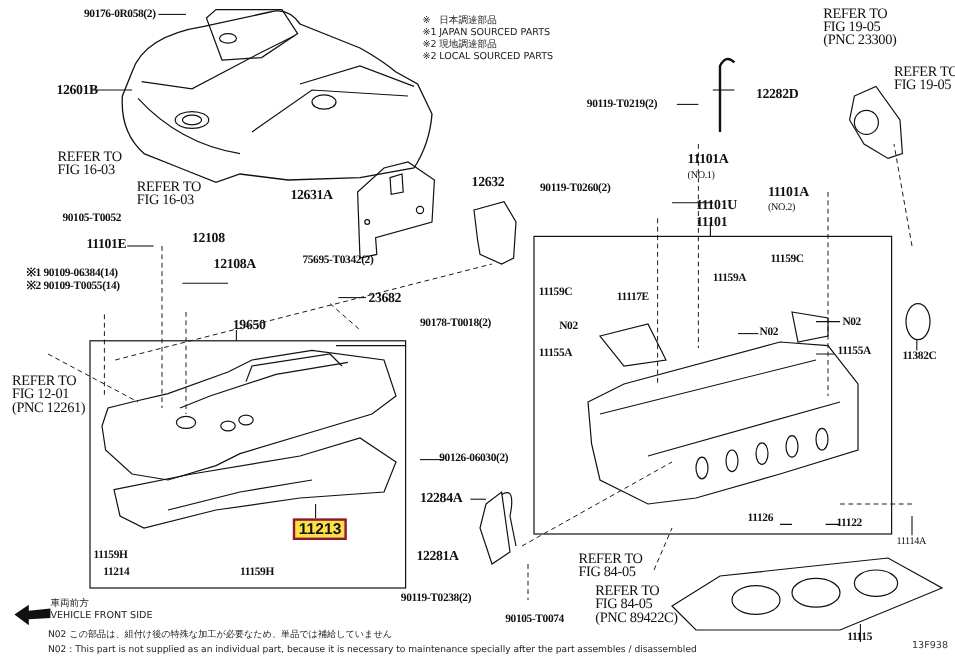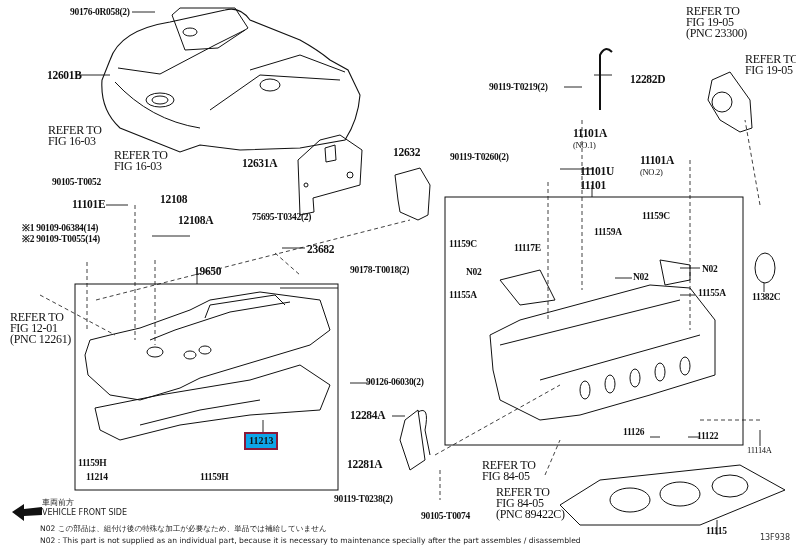--- a/index.html
+++ b/index.html
@@ -7,21 +7,21 @@
   #stage{position:absolute;left:0;top:0;width:796px;height:549px;}
   .lbl{position:absolute;font-family:Liberation Serif, serif;font-size:10.5px;font-weight:bold;color:#111;white-space:nowrap;line-height:1;letter-spacing:-0.3px;}
   .lbl.sm{font-size:8.5px;font-weight:normal;}
   .lbl.md{font-size:9.5px;}
   .lbl.big{font-size:11.5px;}
   .ref{position:absolute;font-family:Liberation Serif, serif;font-size:12px;color:#111;line-height:11px;white-space:pre;letter-spacing:-0.3px;}
   .legend{position:absolute;left:352px;top:12px;font-family:"DejaVu Sans","Liberation Sans",sans-serif;font-size:8px;color:#222;line-height:10px;}
   .legend div{white-space:nowrap;}
   .legend .mk{display:inline-block;width:14px;}
   .note{position:absolute;left:4px;font-family:"DejaVu Sans","Liberation Sans",sans-serif;font-size:7.6px;color:#222;white-space:nowrap;margin-left:36px;}
-  .highlight{position:absolute;border:2.5px solid #8b1a3a;background:#0ea5e9;padding:1px 3px;font-family:Liberation Serif, serif;font-size:10px;font-weight:bold;color:#111;line-height:12px;}
+  .highlight{position:absolute;border:2.5px solid #8b1a3a;background:#fde047;padding:1px 3px;font-family:Liberation Sans, sans-serif;font-size:13px;font-weight:bold;color:#111;line-height:12px;}
   .front{position:absolute;left:8px;top:498px;font-family:"DejaVu Sans","Liberation Sans",sans-serif;font-size:8px;color:#222;}
   .front .txt{position:absolute;left:34px;top:0;line-height:10px;white-space:nowrap;}
   .fignum{position:absolute;right:6px;top:533px;font-family:"DejaVu Sans","Liberation Sans",sans-serif;font-size:8px;color:#333;}
 </style>
 </head>
 <body>
 
 <div id="stage">
 <svg width="796" height="549" viewBox="0 0 796 549" style="position:absolute;left:0;top:0">
   <g fill="none" stroke="#111" stroke-width="1">
@@ -134,20 +134,26 @@
       <line x1="650" y1="437" x2="660" y2="437"></line>
       <line x1="700" y1="437" x2="688" y2="437"></line>
       <line x1="760" y1="446" x2="760" y2="430"></line>
       <line x1="717" y1="520" x2="717" y2="535"></line>
     </g>
   </g>
 
   <path d="M12 512 L24 504 L24 509 L42 507 L42 515 L24 516 L24 521 Z" fill="#111"></path>
 </svg>
 
+<div class="legend">
+  <div><span class="mk">※</span><span>日本調達部品</span></div>
+  <div><span class="mk">※1</span><span>JAPAN SOURCED PARTS</span></div>
+  <div><span class="mk">※2</span><span>現地調達部品</span></div>
+  <div><span class="mk">※2</span><span>LOCAL SOURCED PARTS</span></div>
+</div>
 
 <span class="lbl md" style="left:70px;top:8px">90176-0R058(2)</span>
 <span class="lbl big" style="left:47px;top:70px">12601B</span>
 <span class="lbl big" style="left:242px;top:158px">12631A</span>
 <span class="lbl md" style="left:252px;top:213px">75695-T0342(2)</span>
 <span class="lbl md" style="left:52px;top:178px">90105-T0052</span>
 <span class="lbl big" style="left:72px;top:199px">11101E</span>
 <span class="lbl big" style="left:160px;top:194px">12108</span>
 <span class="lbl big" style="left:178px;top:215px">12108A</span>
 <span class="lbl md" style="left:22px;top:224px">※1 90109-06384(14)</span>

